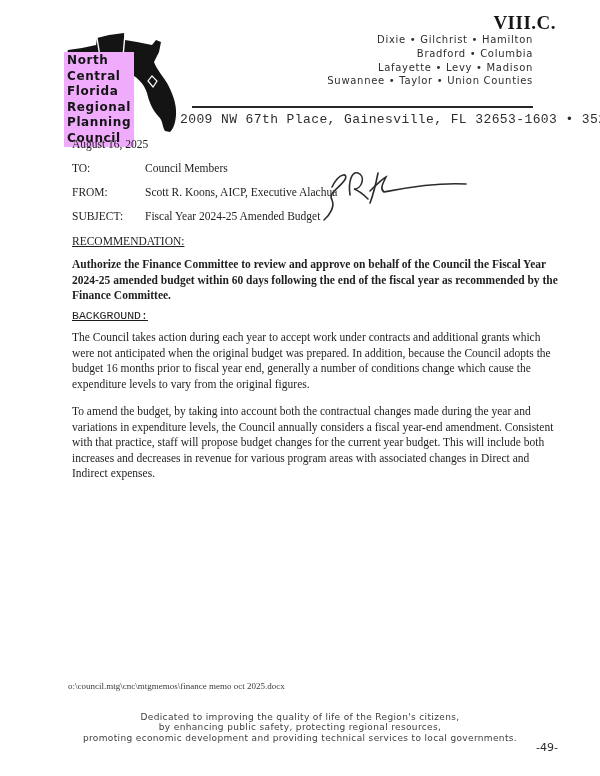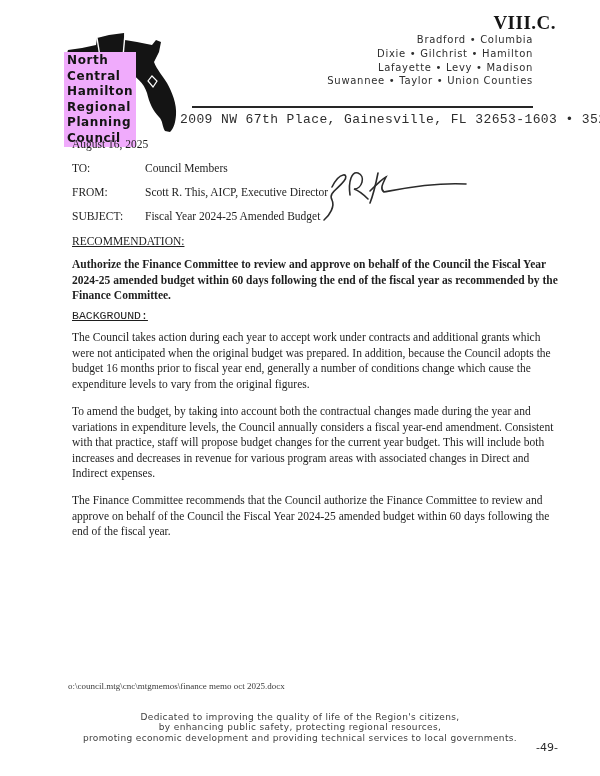--- a/index.html
+++ b/index.html
@@ -90,49 +90,49 @@
     <svg class="logo-svg" width="142" height="122" viewBox="0 0 142 122">
       <path fill="#141414" d="M3 42 L6 32 L20 30 L34 27 L35 20 L47 17 L62 15 L63 22 L75 24 L90 27 L94 22 L99 24 L97 34 L92 44 C95 52 101 58 105 65 C110 74 115 86 114 97 C113.5 104 112 110 108 114 L103 113 C100 108 101 103 97 99 C91 93 87 84 85 75 C82 65 74 58 64 53 L50 47 L32 44 L16 44 Z"></path>
       <path fill="none" stroke="#ffffff" stroke-width="1.4" d="M35 20 L39 45"></path>
       <path fill="none" stroke="#ffffff" stroke-width="1.4" d="M63 16 L60 50"></path>
       <path fill="none" stroke="#ffffff" stroke-width="1.4" d="M39 45 C46 48 53 49 60 50"></path>
       <path fill="none" stroke="#ffffff" stroke-width="1.2" d="M90 58 L95 63 L91 69 L86 63 Z"></path>
     </svg>
     <div class="logo-text">
       <div>North</div>
       <div>Central</div>
-      <div>Hamilton</div>
+      <div>Florida</div>
       <div>Regional</div>
       <div>Planning</div>
       <div>Council</div>
     </div>
   </div>
 
   <div class="item-number">VIII.C.</div>
 
   <div class="serving">
+    <div>Dixie • Gilchrist • Hamilton</div>
     <div>Bradford • Columbia</div>
-    <div>Dixie • Gilchrist • Hamilton</div>
     <div>Lafayette • Levy • Madison</div>
     <div>Suwannee • Taylor • Union  Counties</div>
   </div>
 
   <div class="head-rule"></div>
   <div class="address">2009 NW 67th Place, Gainesville, FL 32653-1603 • 352.955.2200</div>
 
   <div class="date body-text">August 16, 2025</div>
 
   <div class="field-row row-to body-text">
     <span class="field-label">TO:</span>
     <span class="field-value">Council Members</span>
   </div>
 
   <div class="field-row row-from body-text">
     <span class="field-label">FROM:</span>
-    <span class="field-value">Scott R. This, AICP, Executive Director</span>
+    <span class="field-value">Scott R. Koons, AICP, Executive Alachua</span>
   </div>
 
   <svg class="signature" width="150" height="56" viewBox="0 0 150 56">
     <g fill="none" stroke="#2b2b2b" stroke-width="1.6" stroke-linecap="round">
       <path d="M12 21 C20 5 30 7 24 15 C18 23 8 27 12 34 C15 40 10 49 4 54"></path>
       <path d="M30 29 C28 15 32 5 38 7 C46 10 42 23 34 23 C40 25 44 29 48 33"></path>
       <path d="M58 7 C56 17 54 27 50 37"></path>
       <path d="M50 25 C58 17 62 13 66 11 C62 19 60 23 64 26 C80 23 112 16 146 18"></path>
     </g>
   </svg>
@@ -150,23 +150,20 @@
   <div class="heading h-back body-text">BACKGROUND:</div>
   <div class="para p-1 body-text">The Council takes action during each year to accept work under contracts and additional grants which
 were not anticipated when the original budget was prepared.  In addition, because the Council adopts the
 budget 16 months prior to fiscal year end, generally a number of conditions change which cause the
 expenditure levels to vary from the original figures.</div>
   <div class="para p-2 body-text">To amend the budget, by taking into account both the contractual changes made during the year and
 variations in expenditure levels, the Council annually considers a fiscal year-end amendment.  Consistent
 with that practice, staff will propose budget changes for the current year budget.  This will include both
 increases and decreases in revenue for various program areas with associated changes in Direct and
 Indirect expenses.</div>
-  <div class="para p-3 body-text">The Finance Committee recommends that the Council authorize the Finance Committee to review and
-approve on behalf of the Council the Fiscal Year 2024-25 amended budget within 60 days following the
-end of the fiscal year.</div>
 
   <div class="file-path">o:\council.mtg\cnc\mtgmemos\finance memo oct 2025.docx</div>
 
   <div class="footer">
     <div>Dedicated to improving the quality of life of the Region's citizens,</div>
     <div>by enhancing public safety, protecting regional resources,</div>
     <div>promoting economic development and providing technical services to local governments.</div>
   </div>
 
   <div class="page-number">-49-</div>

